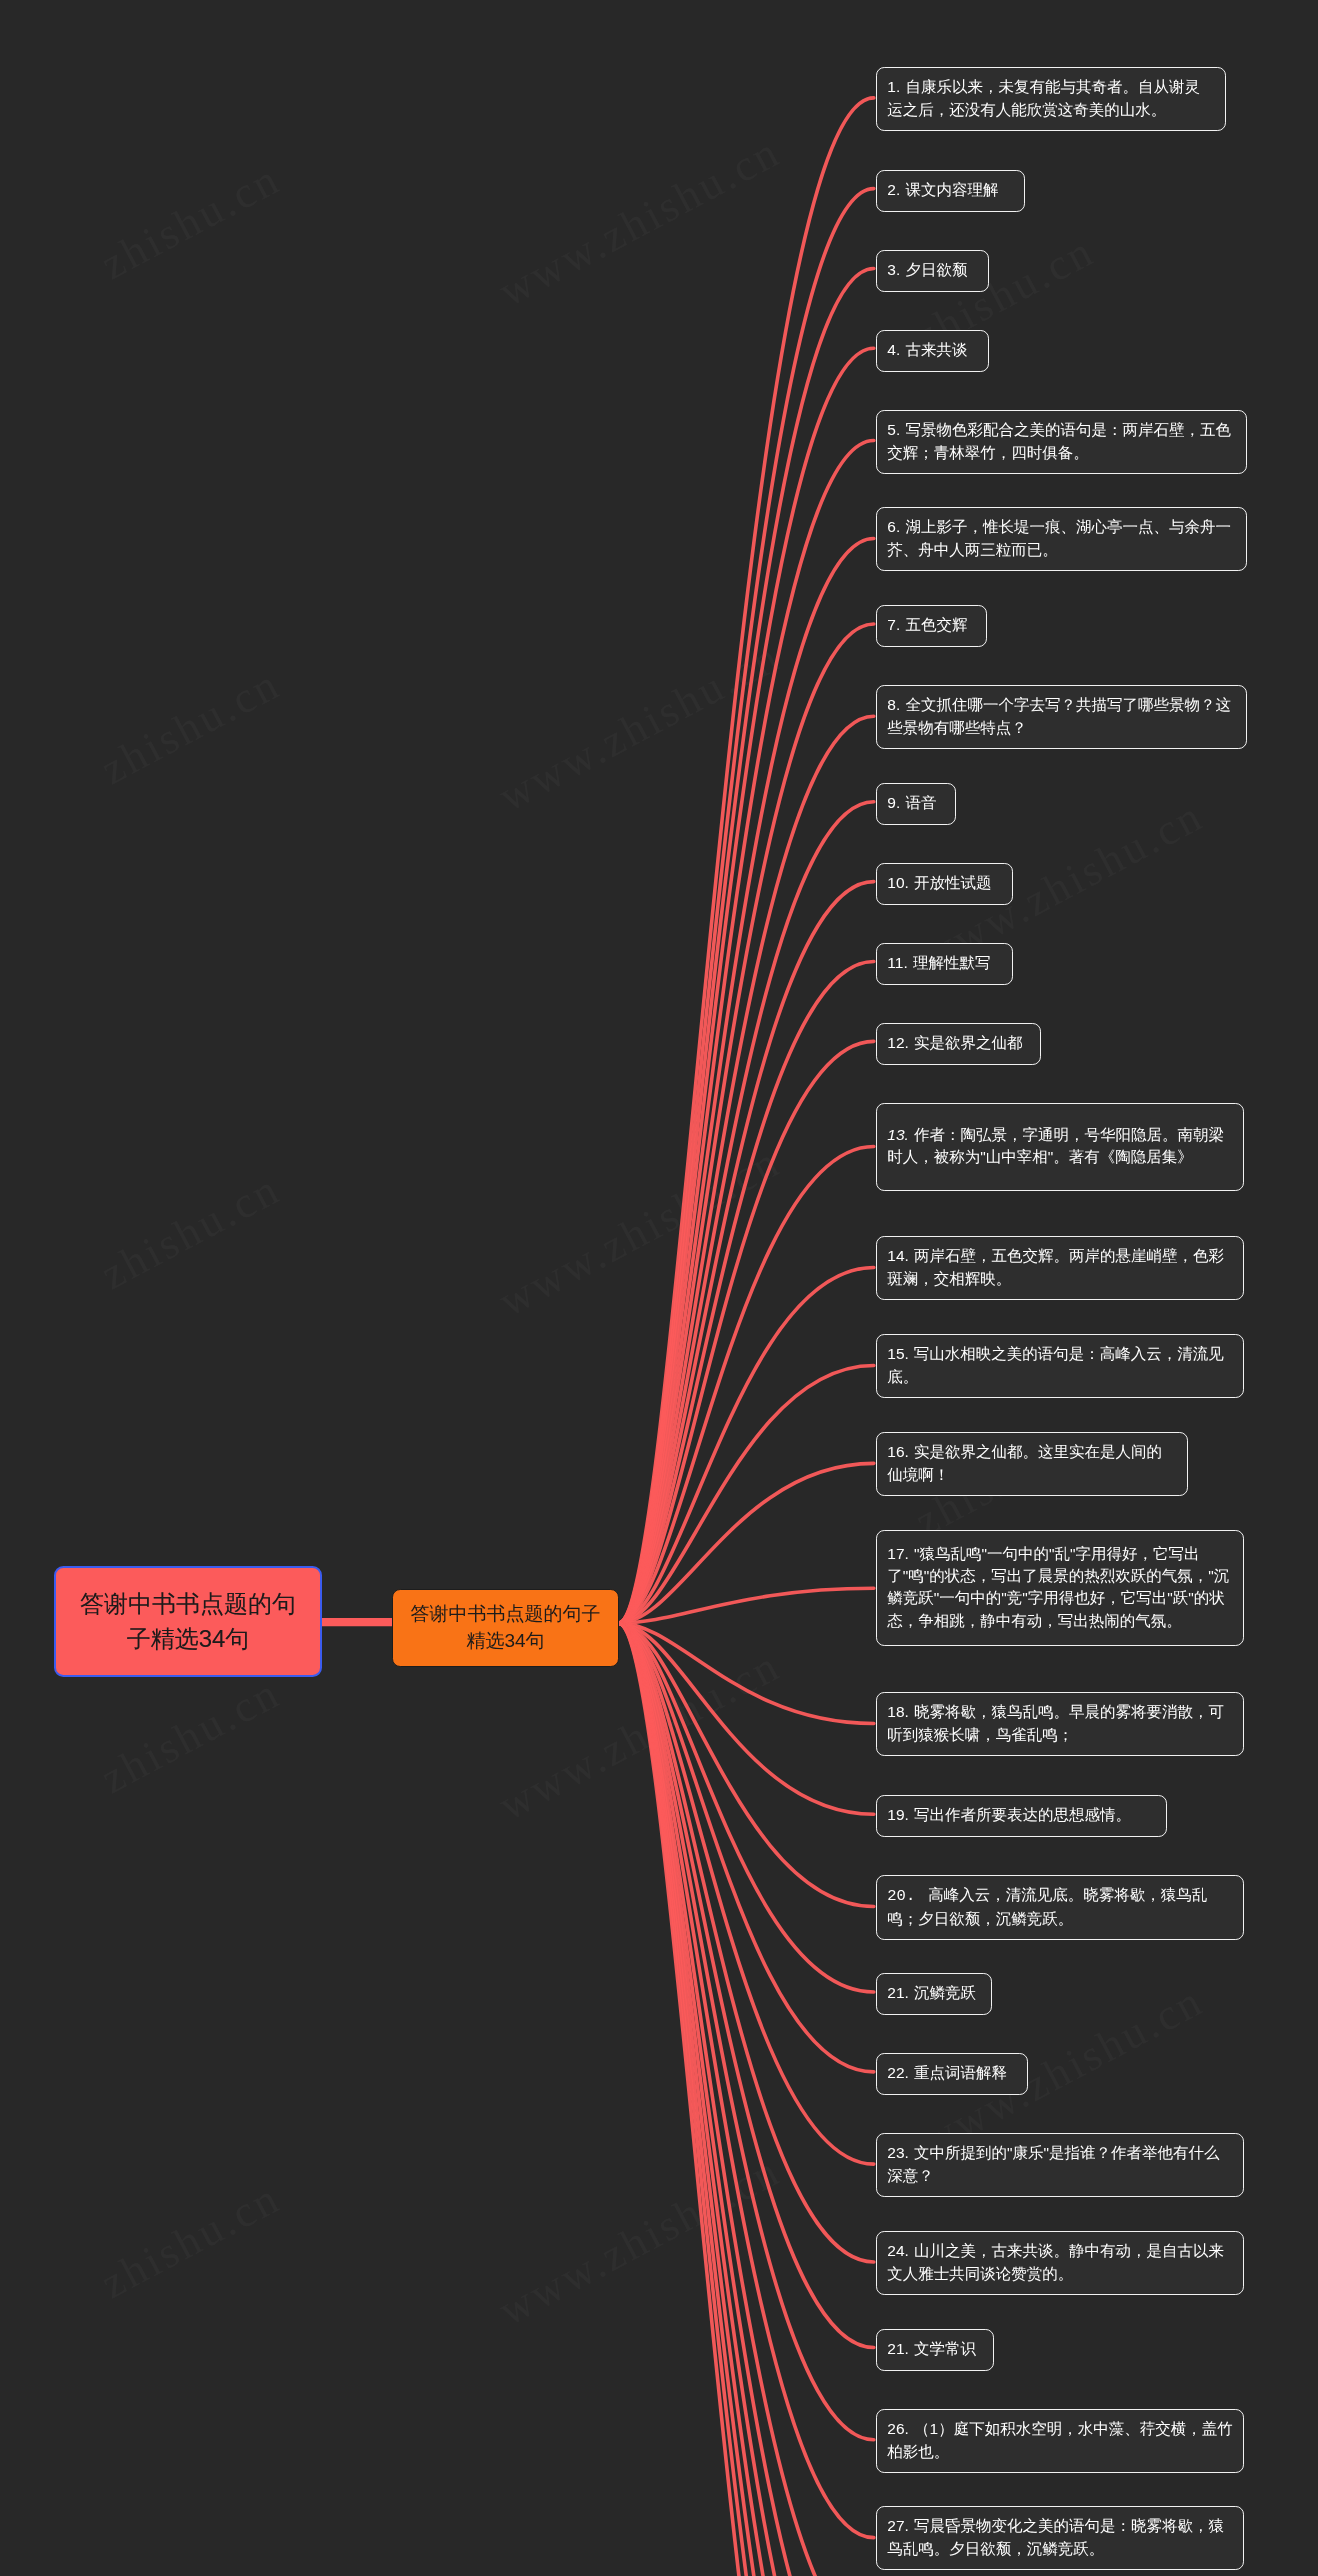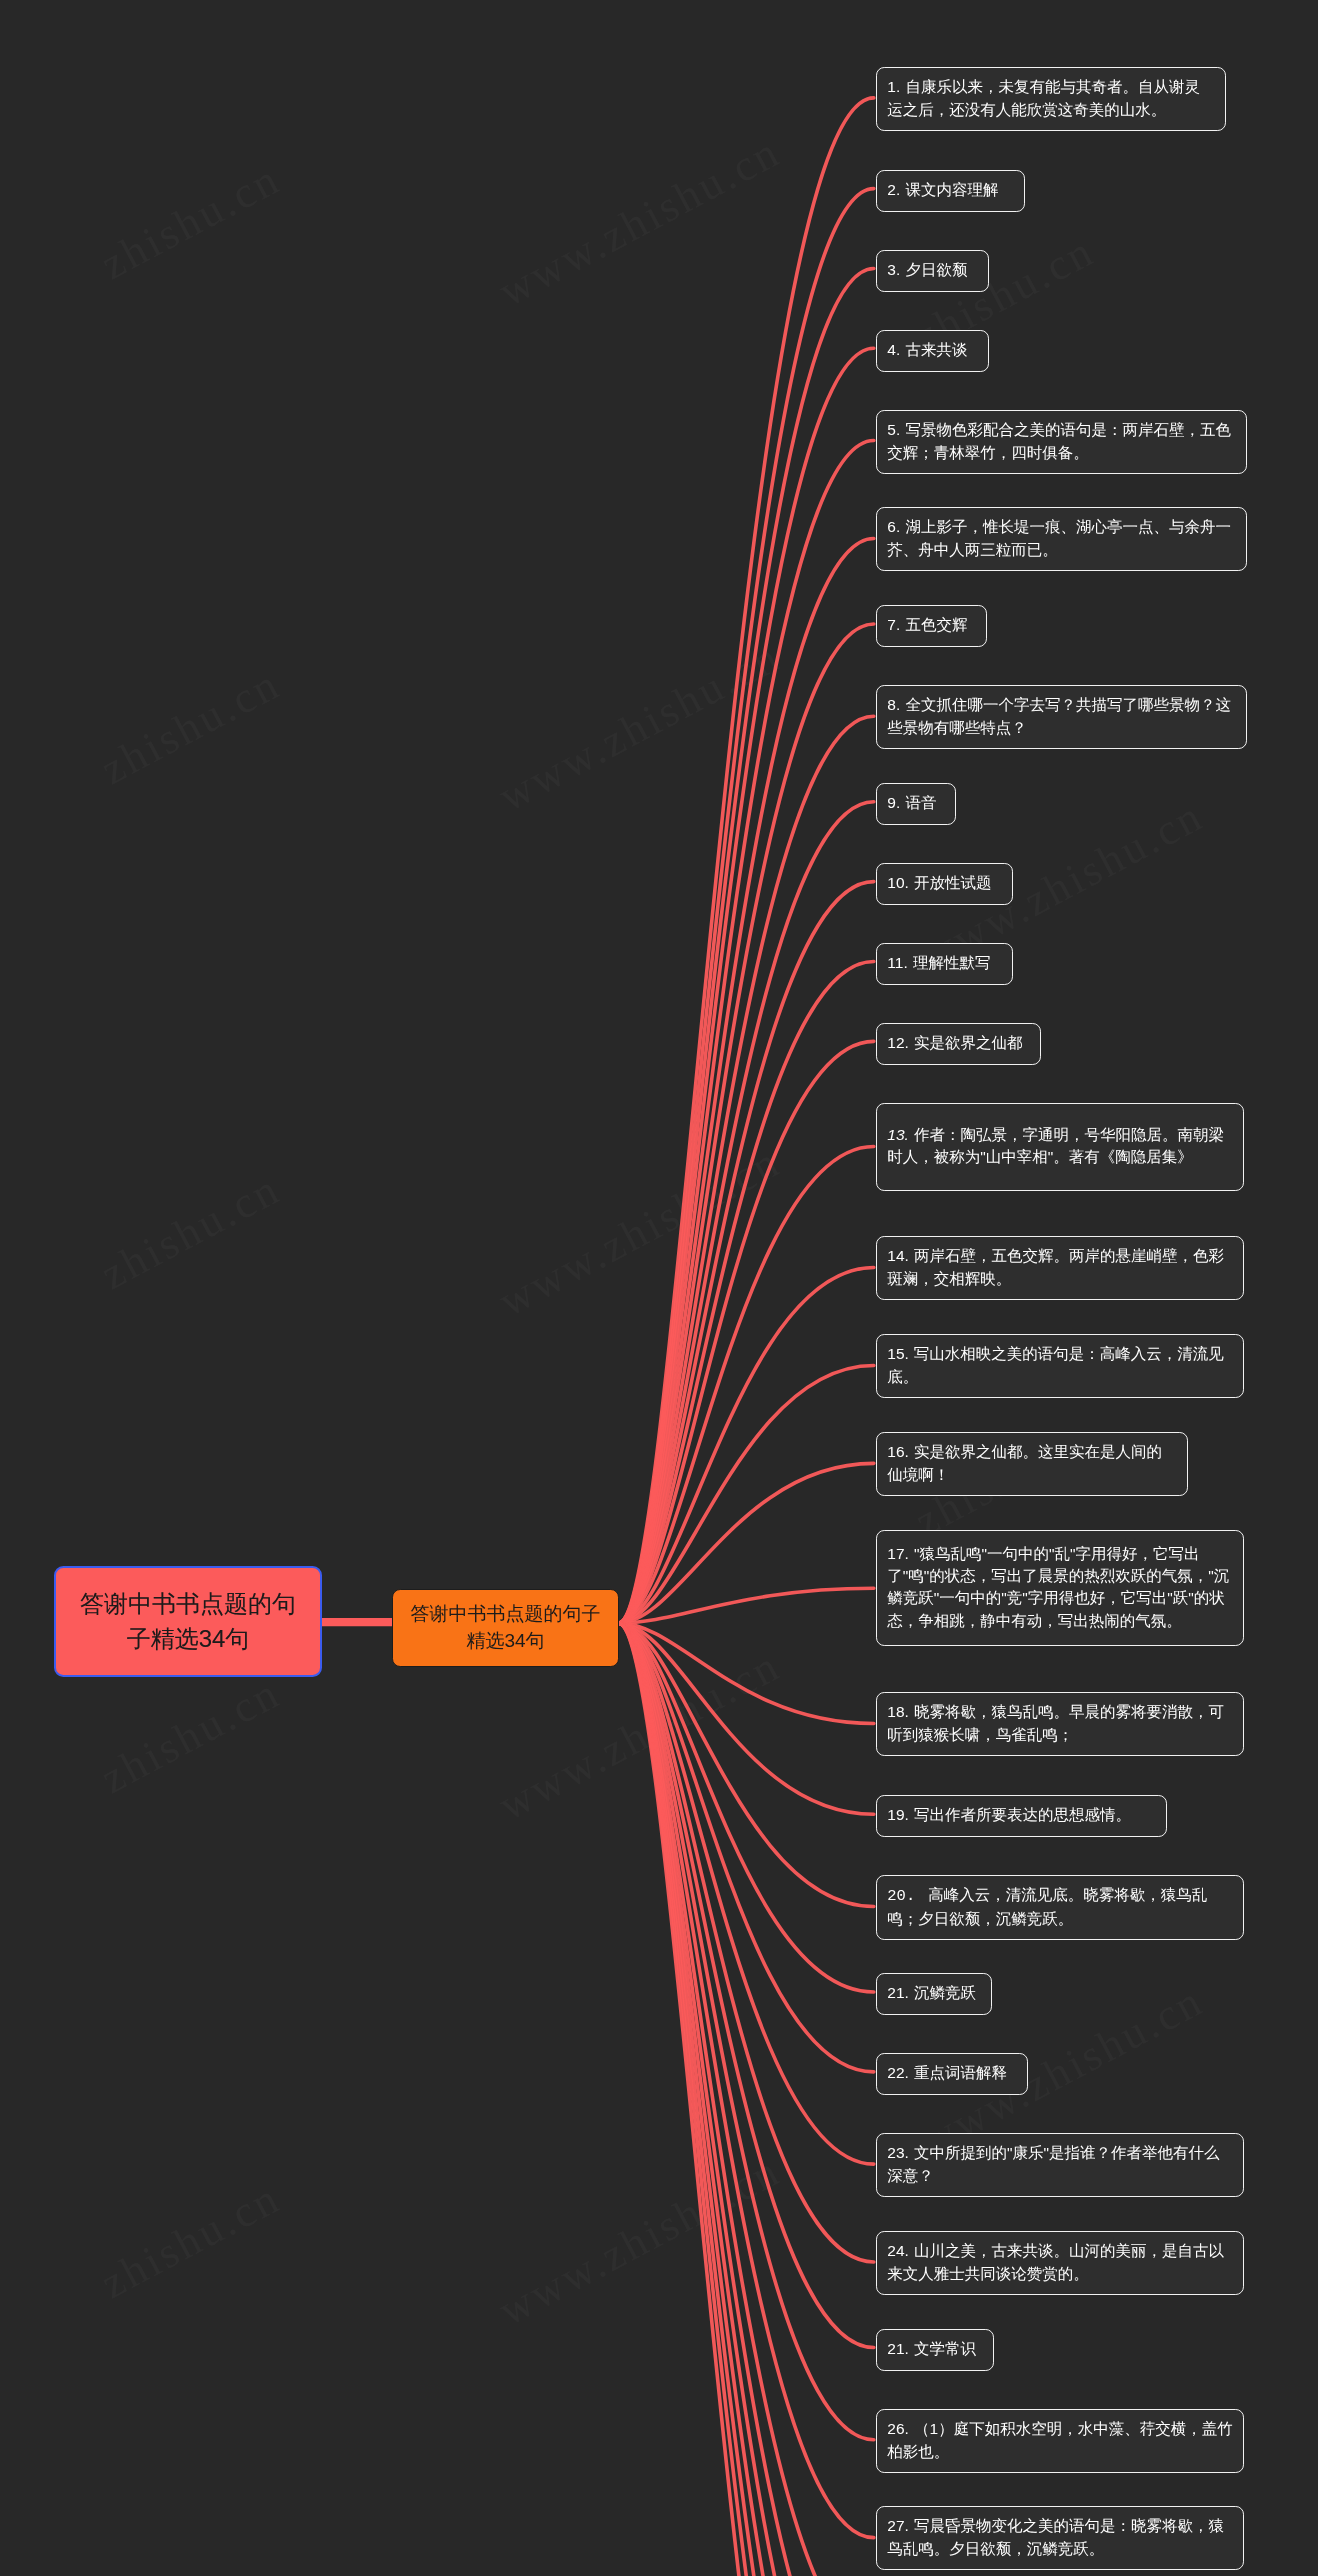--- a/index.html
+++ b/index.html
@@ -233,21 +233,21 @@
       <div class="leaf" style="left: 876px; top: 1973px; width: 116px; min-height: 37px;">
         <div style="display: block;"><span style="margin-right: 5.2px; flex: 0 0 auto;">21.</span><span>沉鳞竞跃</span></div>
       </div>
       <div class="leaf" style="left: 876px; top: 2053px; width: 152px; min-height: 37px;">
         <div style="display: block;"><span style="margin-right: 5.2px; flex: 0 0 auto;">22.</span><span>重点词语解释</span></div>
       </div>
       <div class="leaf" style="left: 876px; top: 2133px; width: 368px; min-height: 62px;">
         <div style="display: block;"><span style="margin-right: 5.2px; flex: 0 0 auto;">23.</span><span>文中所提到的"康乐"是指谁？作者举他有什么深意？</span></div>
       </div>
       <div class="leaf" style="left: 876px; top: 2231px; width: 368px; min-height: 62px;">
-        <div style="display: block;"><span style="margin-right: 5.2px; flex: 0 0 auto;">24.</span><span>山川之美，古来共谈。山河的美丽，是自古以来文人雅士共同谈论赞赏的。</span></div>
+        <div style="display: block;"><span style="margin-right: 5.2px; flex: 0 0 auto;">24.</span><span>山川之美，古来共谈。静中有动，是自古以来文人雅士共同谈论赞赏的。</span></div>
       </div>
       <div class="leaf" style="left: 876px; top: 2329px; width: 118px; min-height: 37px;">
         <div style="display: block;"><span style="margin-right: 5.2px; flex: 0 0 auto;">21.</span><span>文学常识</span></div>
       </div>
       <div class="leaf" style="left: 876px; top: 2409px; width: 368px; min-height: 62px;">
         <div style="display: block;"><span style="margin-right: 5.2px; flex: 0 0 auto;">26.</span><span>（1）庭下如积水空明，水中藻、荇交横，盖竹柏影也。</span></div>
       </div>
       <div class="leaf" style="left: 876px; top: 2506px; width: 368px; min-height: 62px;">
         <div style="display: block;"><span style="margin-right: 5.2px; flex: 0 0 auto;">27.</span><span>写晨昏景物变化之美的语句是：晓雾将歇，猿鸟乱鸣。夕日欲颓，沉鳞竞跃。</span></div>
       </div>

